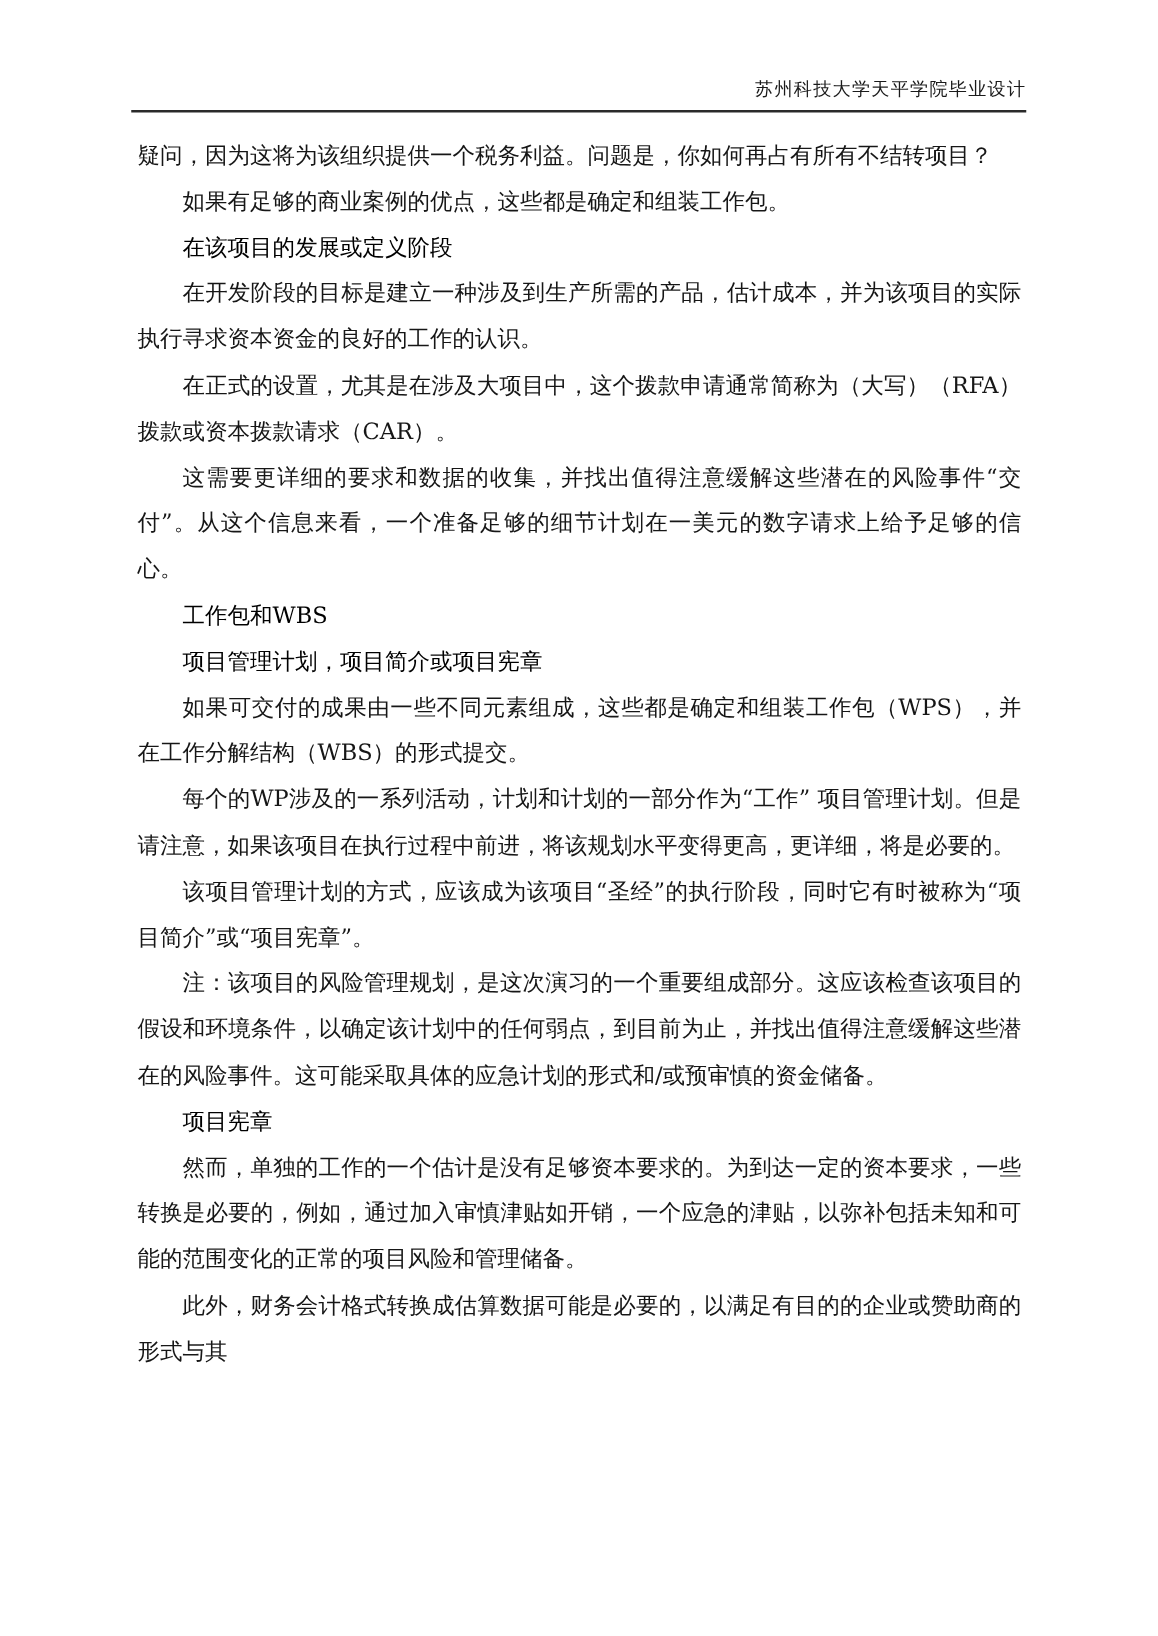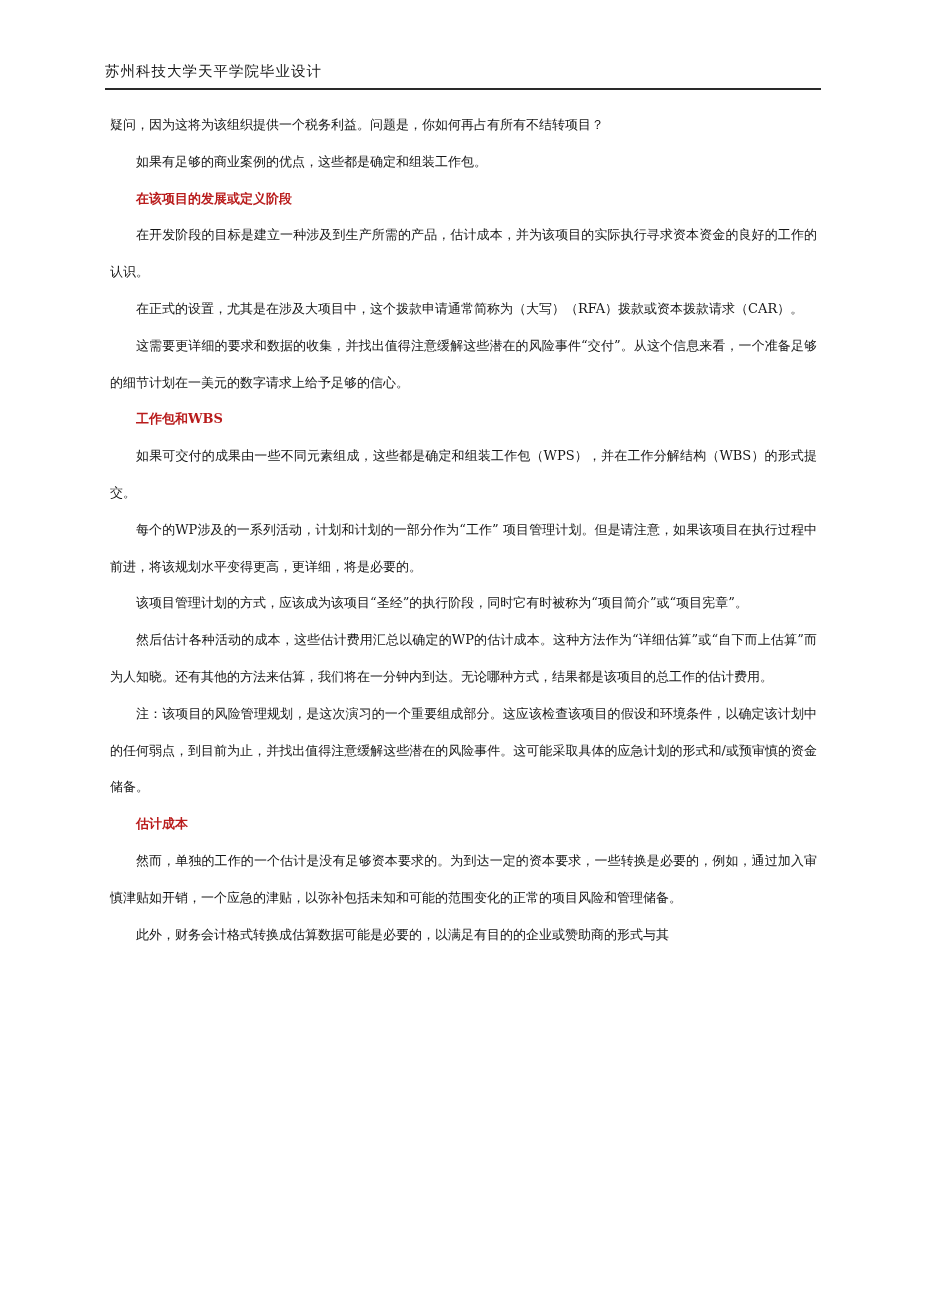--- a/index.html
+++ b/index.html
@@ -14,67 +14,67 @@
     background: #ffffff;
     overflow: hidden;
     font-family: "DejaVu Serif", "Liberation Serif", serif;
     color: #111111;
   }
   .page-header {
     position: absolute;
     top: 62px;
     left: 105px;
     width: 716px;
-    text-align: left;
+    text-align: right;
     font-size: 14.5px;
     letter-spacing: 1px;
     color: #1a1a1a;
     padding-bottom: 7px;
     border-bottom: 2px solid #2a2a2a;
   }
   .content {
     position: absolute;
     top: 107px;
     left: 110px;
     width: 707px;
-    font-size: 13px;
+    font-size: 18px;
     line-height: 36.8px;
     text-align: justify;
     word-break: break-all;
     color: #161616;
   }
   .para {
     margin: 0;
     padding: 0;
   }
   .para.indent {
     text-indent: 2em;
   }
   .para.bold {
-    font-weight: bold;
-    color: #b91c1c;
+    font-weight: normal;
+    color: #000000;
   }
 </style>
 </head>
 <body>
 
 <div class="page">
   <div class="page-header">
     <span>苏州科技大学天平学院毕业设计</span>
   </div>
   <div class="content">
       <p class="para">疑问，因为这将为该组织提供一个税务利益。问题是，你如何再占有所有不结转项目？</p>
       <p class="para indent">如果有足够的商业案例的优点，这些都是确定和组装工作包。</p>
       <p class="para indent bold">在该项目的发展或定义阶段</p>
       <p class="para indent">在开发阶段的目标是建立一种涉及到生产所需的产品，估计成本，并为该项目的实际执行寻求资本资金的良好的工作的认识。</p>
       <p class="para indent">在正式的设置，尤其是在涉及大项目中，这个拨款申请通常简称为（大写）（RFA）拨款或资本拨款请求（CAR）。</p>
       <p class="para indent">这需要更详细的要求和数据的收集，并找出值得注意缓解这些潜在的风险事件“交付”。从这个信息来看，一个准备足够的细节计划在一美元的数字请求上给予足够的信心。</p>
       <p class="para indent bold">工作包和WBS</p>
+      <p class="para indent bold">项目管理计划，项目简介或项目宪章</p>
       <p class="para indent">如果可交付的成果由一些不同元素组成，这些都是确定和组装工作包（WPS），并在工作分解结构（WBS）的形式提交。</p>
       <p class="para indent">每个的WP涉及的一系列活动，计划和计划的一部分作为“工作” 项目管理计划。但是请注意，如果该项目在执行过程中前进，将该规划水平变得更高，更详细，将是必要的。</p>
       <p class="para indent">该项目管理计划的方式，应该成为该项目“圣经”的执行阶段，同时它有时被称为“项目简介”或“项目宪章”。</p>
-      <p class="para indent">然后估计各种活动的成本，这些估计费用汇总以确定的WP的估计成本。这种方法作为“详细估算”或“自下而上估算”而为人知晓。还有其他的方法来估算，我们将在一分钟内到达。无论哪种方式，结果都是该项目的总工作的估计费用。</p>
       <p class="para indent">注：该项目的风险管理规划，是这次演习的一个重要组成部分。这应该检查该项目的假设和环境条件，以确定该计划中的任何弱点，到目前为止，并找出值得注意缓解这些潜在的风险事件。这可能采取具体的应急计划的形式和/或预审慎的资金储备。</p>
-      <p class="para indent bold">估计成本</p>
+      <p class="para indent bold">项目宪章</p>
       <p class="para indent">然而，单独的工作的一个估计是没有足够资本要求的。为到达一定的资本要求，一些转换是必要的，例如，通过加入审慎津贴如开销，一个应急的津贴，以弥补包括未知和可能的范围变化的正常的项目风险和管理储备。</p>
       <p class="para indent">此外，财务会计格式转换成估算数据可能是必要的，以满足有目的的企业或赞助商的形式与其</p>
     </div>
 </div>
 
 </body></html>

